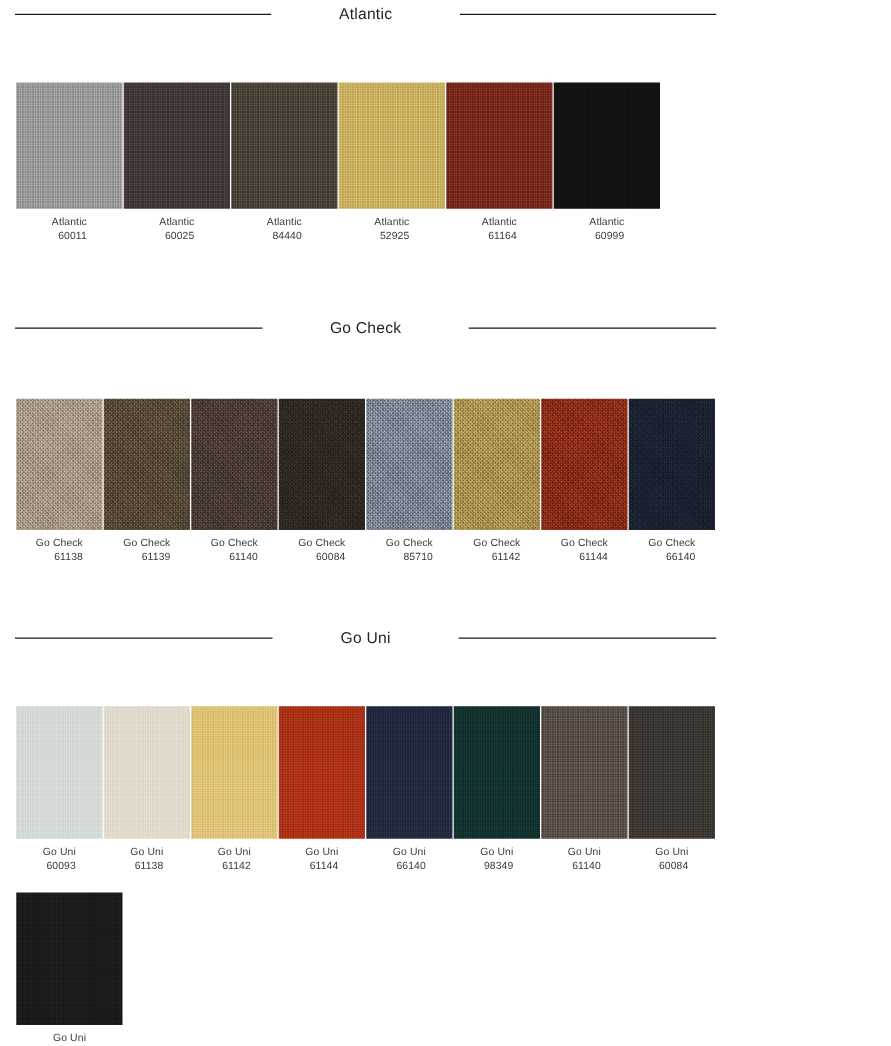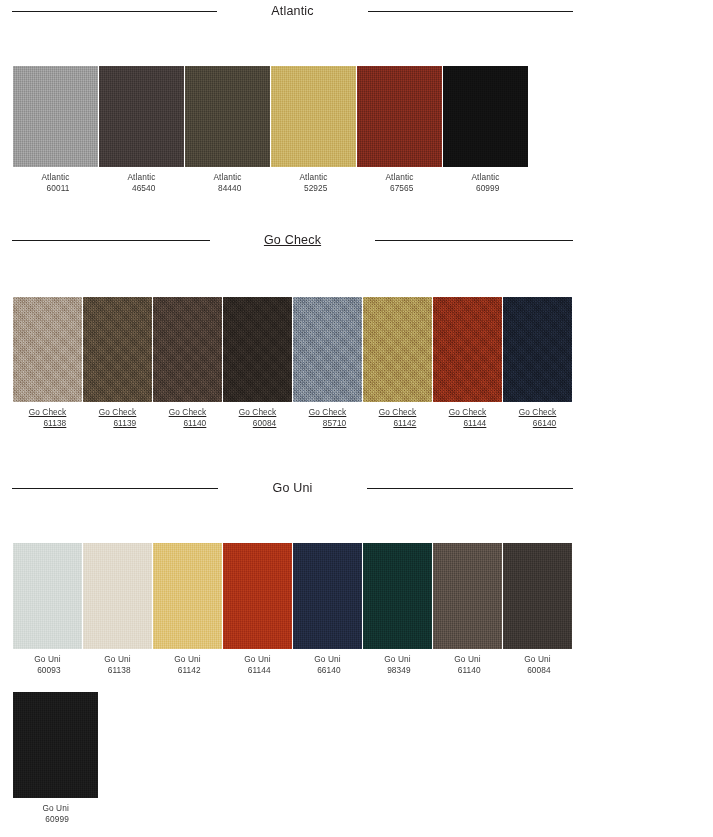--- a/index.html
+++ b/index.html
@@ -99,21 +99,21 @@
     letter-spacing: .1px;
   }
   .swatch-caption .name { display: block; }
   .swatch-caption .code { display: block; text-align: right; }
 
   
   .sec-atlantic  .swatch-row  { margin-top: 44px; }
   .sec-atlantic  .swatch-cell { width: 85px; }
   .sec-atlantic  .swatch-chip { height: 101px; }
 
-  .sec-gocheck   { margin-top: 36px; text-decoration: underline; }
+  .sec-gocheck   { margin-top: 58px; }
   .sec-gocheck   .swatch-row  { margin-top: 46px; }
   .sec-gocheck   .swatch-cell { width: 85.3px; }
   .sec-gocheck   .swatch-chip { height: 105px; }
 
   .sec-gouni     { margin-top: 49px; }
   .sec-gouni     .swatch-row  { margin-top: 44px; }
   .sec-gouni     .swatch-cell { width: 85.3px; }
   .sec-gouni     .swatch-chip { height: 106px; }
   .sec-gouni     .swatch-row.overflow-row { margin-top: 17px; }
 </style>
@@ -133,42 +133,42 @@
           <div class="swatch-chip" style="background-color: rgb(157, 157, 157);"></div>
           <div class="swatch-caption">
             <span class="name">Atlantic</span>
             <span class="code">60011</span>
           </div>
         </div>
         <div class="swatch-cell">
           <div class="swatch-chip" style="background-color: rgb(68, 60, 58);"></div>
           <div class="swatch-caption">
             <span class="name">Atlantic</span>
-            <span class="code">46540</span>
+            <span class="code">60025</span>
           </div>
         </div>
         <div class="swatch-cell">
           <div class="swatch-chip" style="background-color: rgb(76, 70, 57);"></div>
           <div class="swatch-caption">
             <span class="name">Atlantic</span>
             <span class="code">84440</span>
           </div>
         </div>
         <div class="swatch-cell">
           <div class="swatch-chip" style="background-color: rgb(203, 179, 101);"></div>
           <div class="swatch-caption">
             <span class="name">Atlantic</span>
             <span class="code">52925</span>
           </div>
         </div>
         <div class="swatch-cell">
           <div class="swatch-chip" style="background-color: rgb(125, 42, 29);"></div>
           <div class="swatch-caption">
             <span class="name">Atlantic</span>
-            <span class="code">67565</span>
+            <span class="code">61164</span>
           </div>
         </div>
         <div class="swatch-cell">
           <div class="swatch-chip" style="background-color: rgb(18, 18, 18);"></div>
           <div class="swatch-caption">
             <span class="name">Atlantic</span>
             <span class="code">60999</span>
           </div>
         </div>
       </div>

